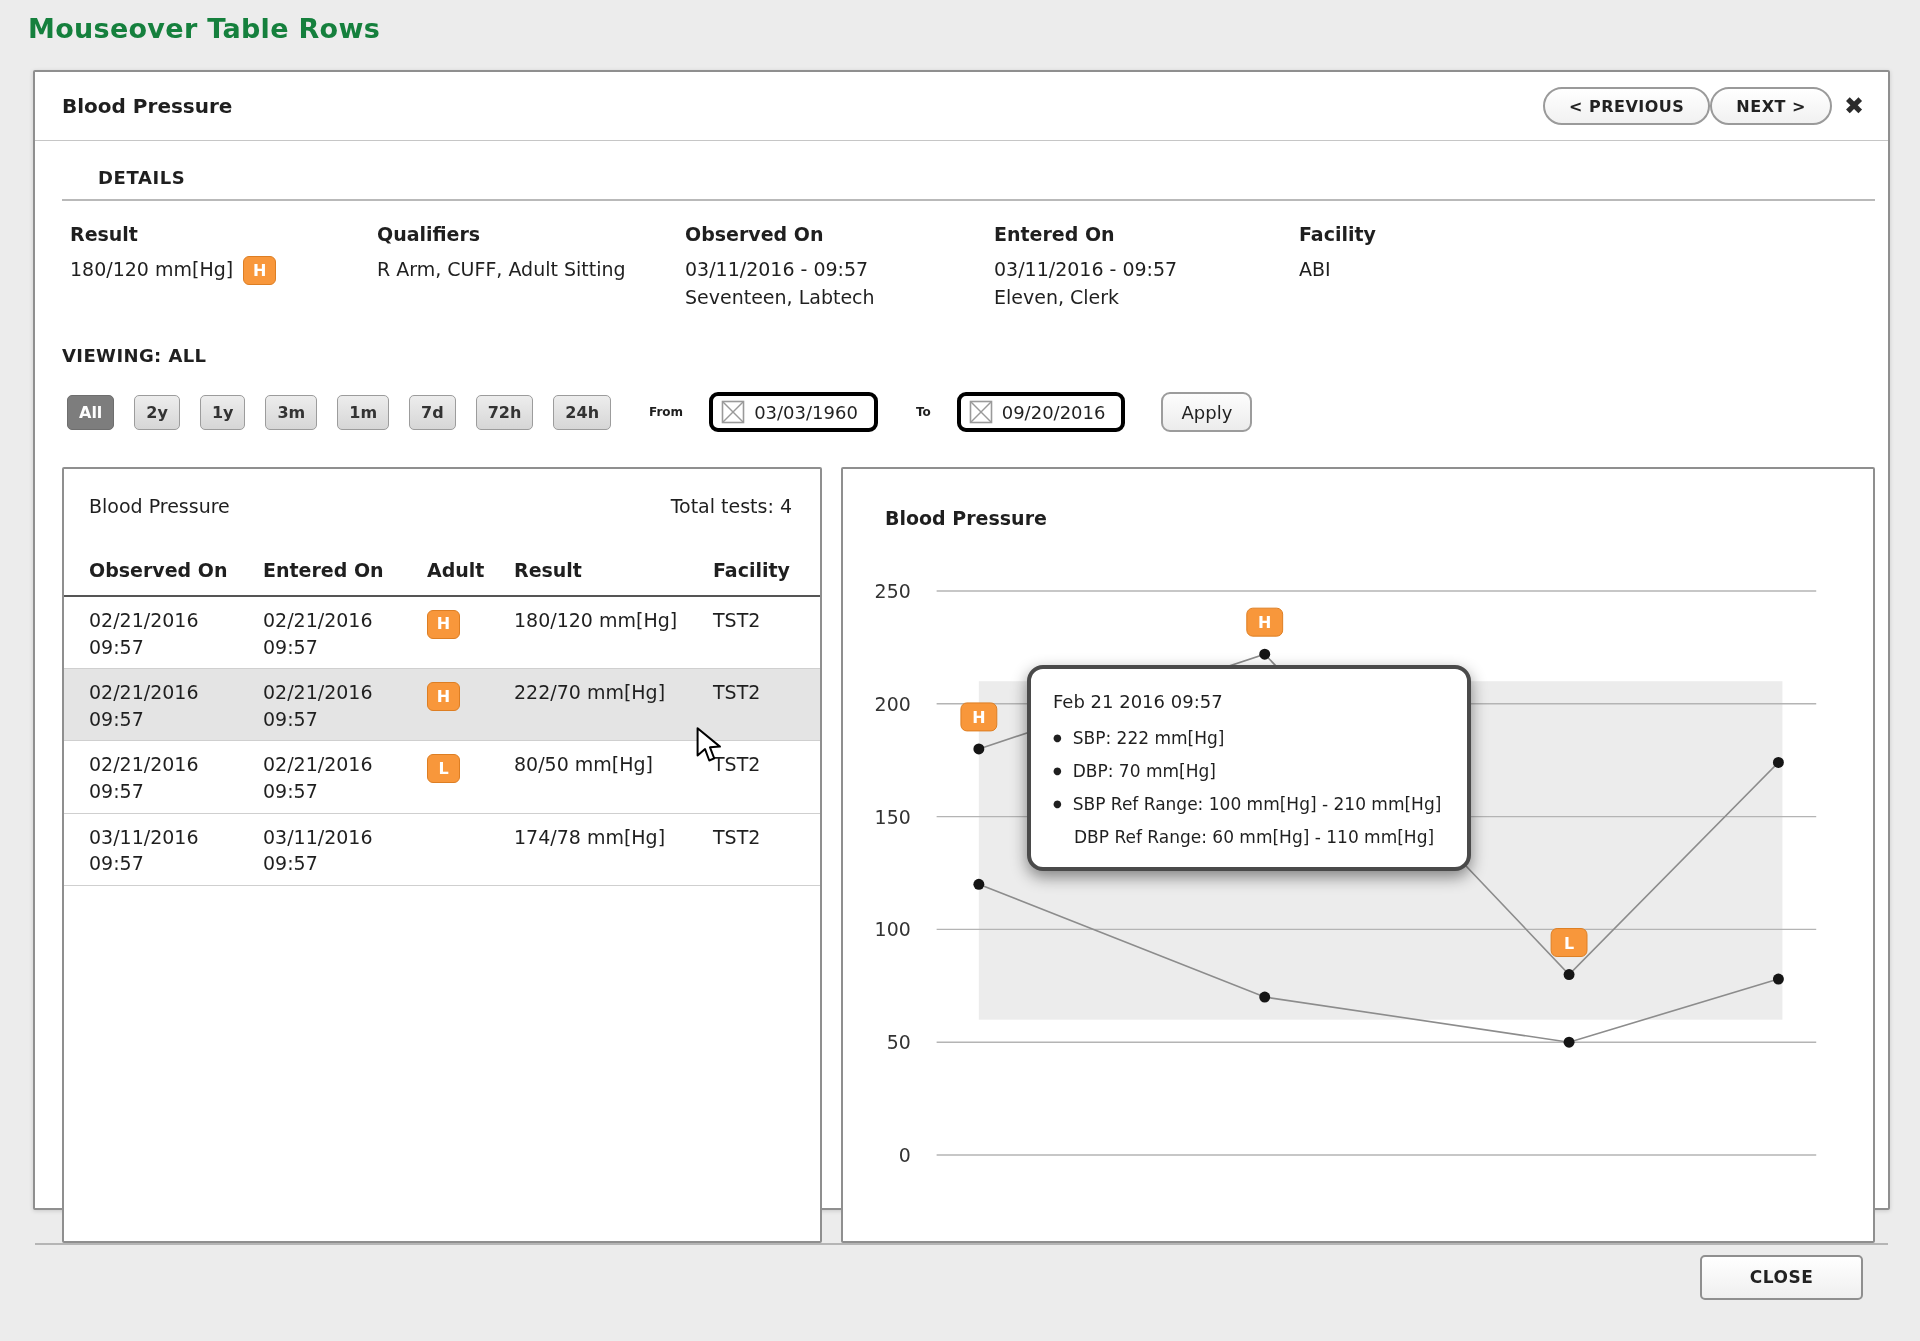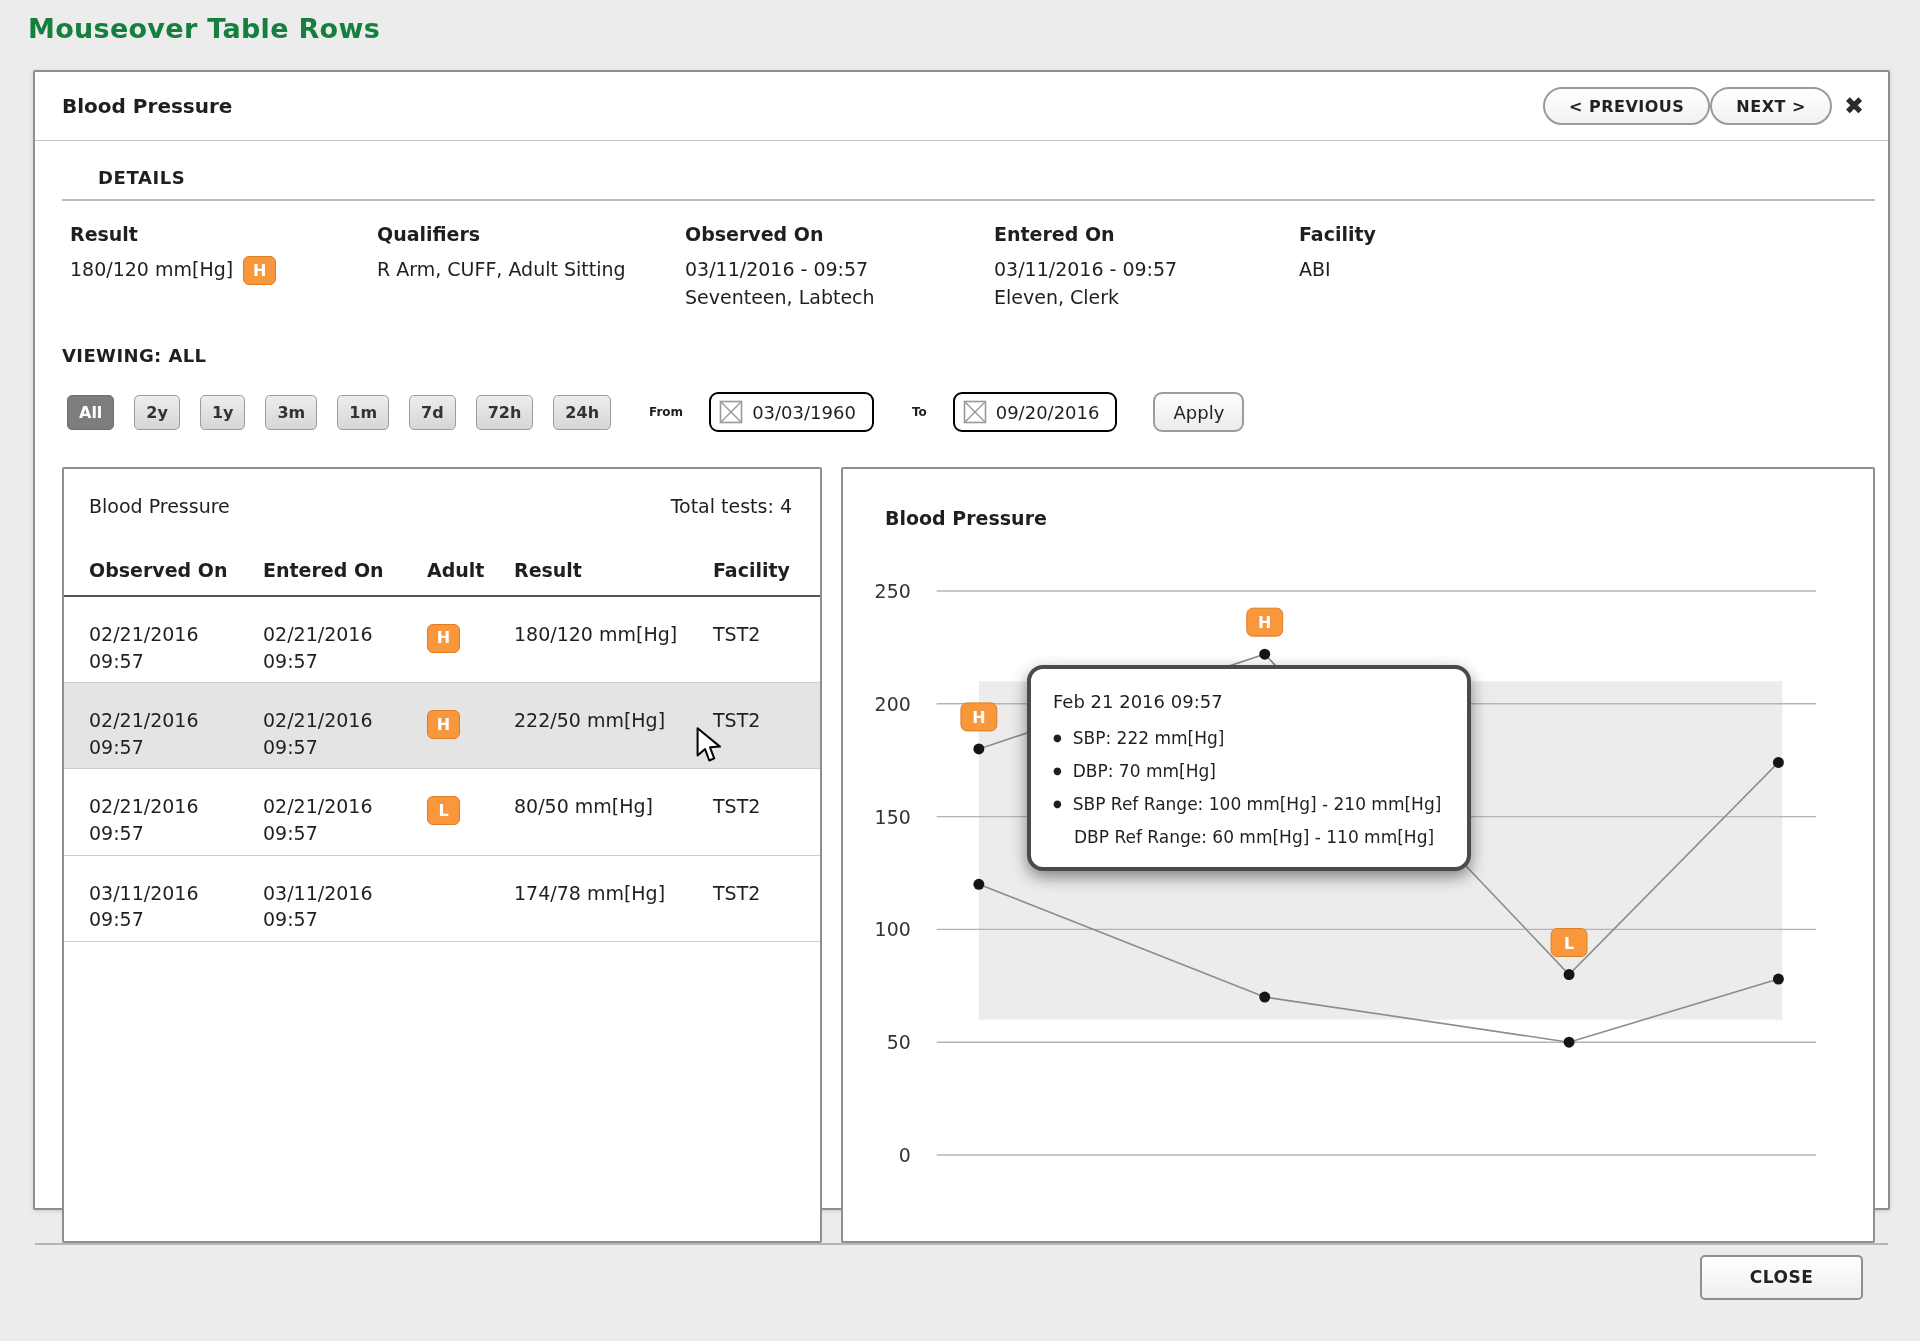--- a/index.html
+++ b/index.html
@@ -86,21 +86,21 @@
     border: 1px solid #9c9c9c; border-radius: 5px;
     background: linear-gradient(#ededed, #d6d6d6);
     font-family: inherit; font-size: 16px; font-weight: bold; color: #333;
     cursor: pointer;
   }
   .range-btn.selected { background: var(--selected-filter, #7d7d7d); color: #fff; border-color: #6e6e6e; }
   .from-label, .to-label { font-weight: bold; font-size: 12px; margin-left: 18px; margin-right: 6px; }
   .date-field {
     display: flex; align-items: center; gap: 9px;
     height: 40px; padding: 0 16px 0 8px;
-    border: 2px solid #000000; border-radius: 9px;
+    border: 4px solid #000000; border-radius: 9px;
     background: #fff; font-size: 18px; cursor: pointer;
   }
   .date-icon svg { display: block; }
   .apply-btn {
     height: 40px; padding: 0 18px; margin-left: 16px;
     border: 2px solid #9c9c9c; border-radius: 9px;
     background: linear-gradient(#fdfdfd, #ececec);
     font-family: inherit; font-size: 18px; color: #222; cursor: pointer;
   }
 
@@ -111,21 +111,21 @@
 
   .lp-head { display: flex; justify-content: space-between; padding: 26px 28px 0 25px; font-size: 19px; }
   .cols-head {
     display: flex; padding: 0 25px 14px 25px; margin-top: 42px;
     font-weight: bold; font-size: 19px;
     border-bottom: 2px solid #555;
   }
   .c1 { width: 174px; } .c2 { width: 164px; } .c3 { width: 87px; } .c4 { width: 199px; } .c5 { flex: 1; }
   .trow {
     display: flex; align-items: flex-start;
-    padding: 24px 25px 8px 25px; min-height: 72px;
+    padding: 10px 25px 8px 25px; min-height: 72px;
     border-bottom: 1px solid #cfcfcf;
     font-size: 19px; line-height: 1.4;
     cursor: pointer;
   }
   .trow.highlighted { background: var(--highlight-row, #e4e4e4); }
   .tbadge { margin-top: 3px; }
 
   .cursor-arrow { position: absolute; left: 631px; top: 258px; pointer-events: none; }
 
   .chart-title { position: absolute; left: 42px; top: 38px; font-size: 19px; font-weight: bold; }
@@ -282,21 +282,21 @@
         <div class="trow highlighted">
           <div class="c1">
               <div>02/21/2016</div>
               <div>09:57</div>
             </div>
           <div class="c2">
               <div>02/21/2016</div>
               <div>09:57</div>
             </div>
           <div class="c3"><span class="badge tbadge">H</span></div>
-          <div class="c4">222/50 mm[Hg]</div>
+          <div class="c4">222/70 mm[Hg]</div>
           <div class="c5">TST2</div>
         </div>
 
         <div class="trow">
           <div class="c1">
               <div>02/21/2016</div>
               <div>09:57</div>
             </div>
           <div class="c2">
               <div>02/21/2016</div>

